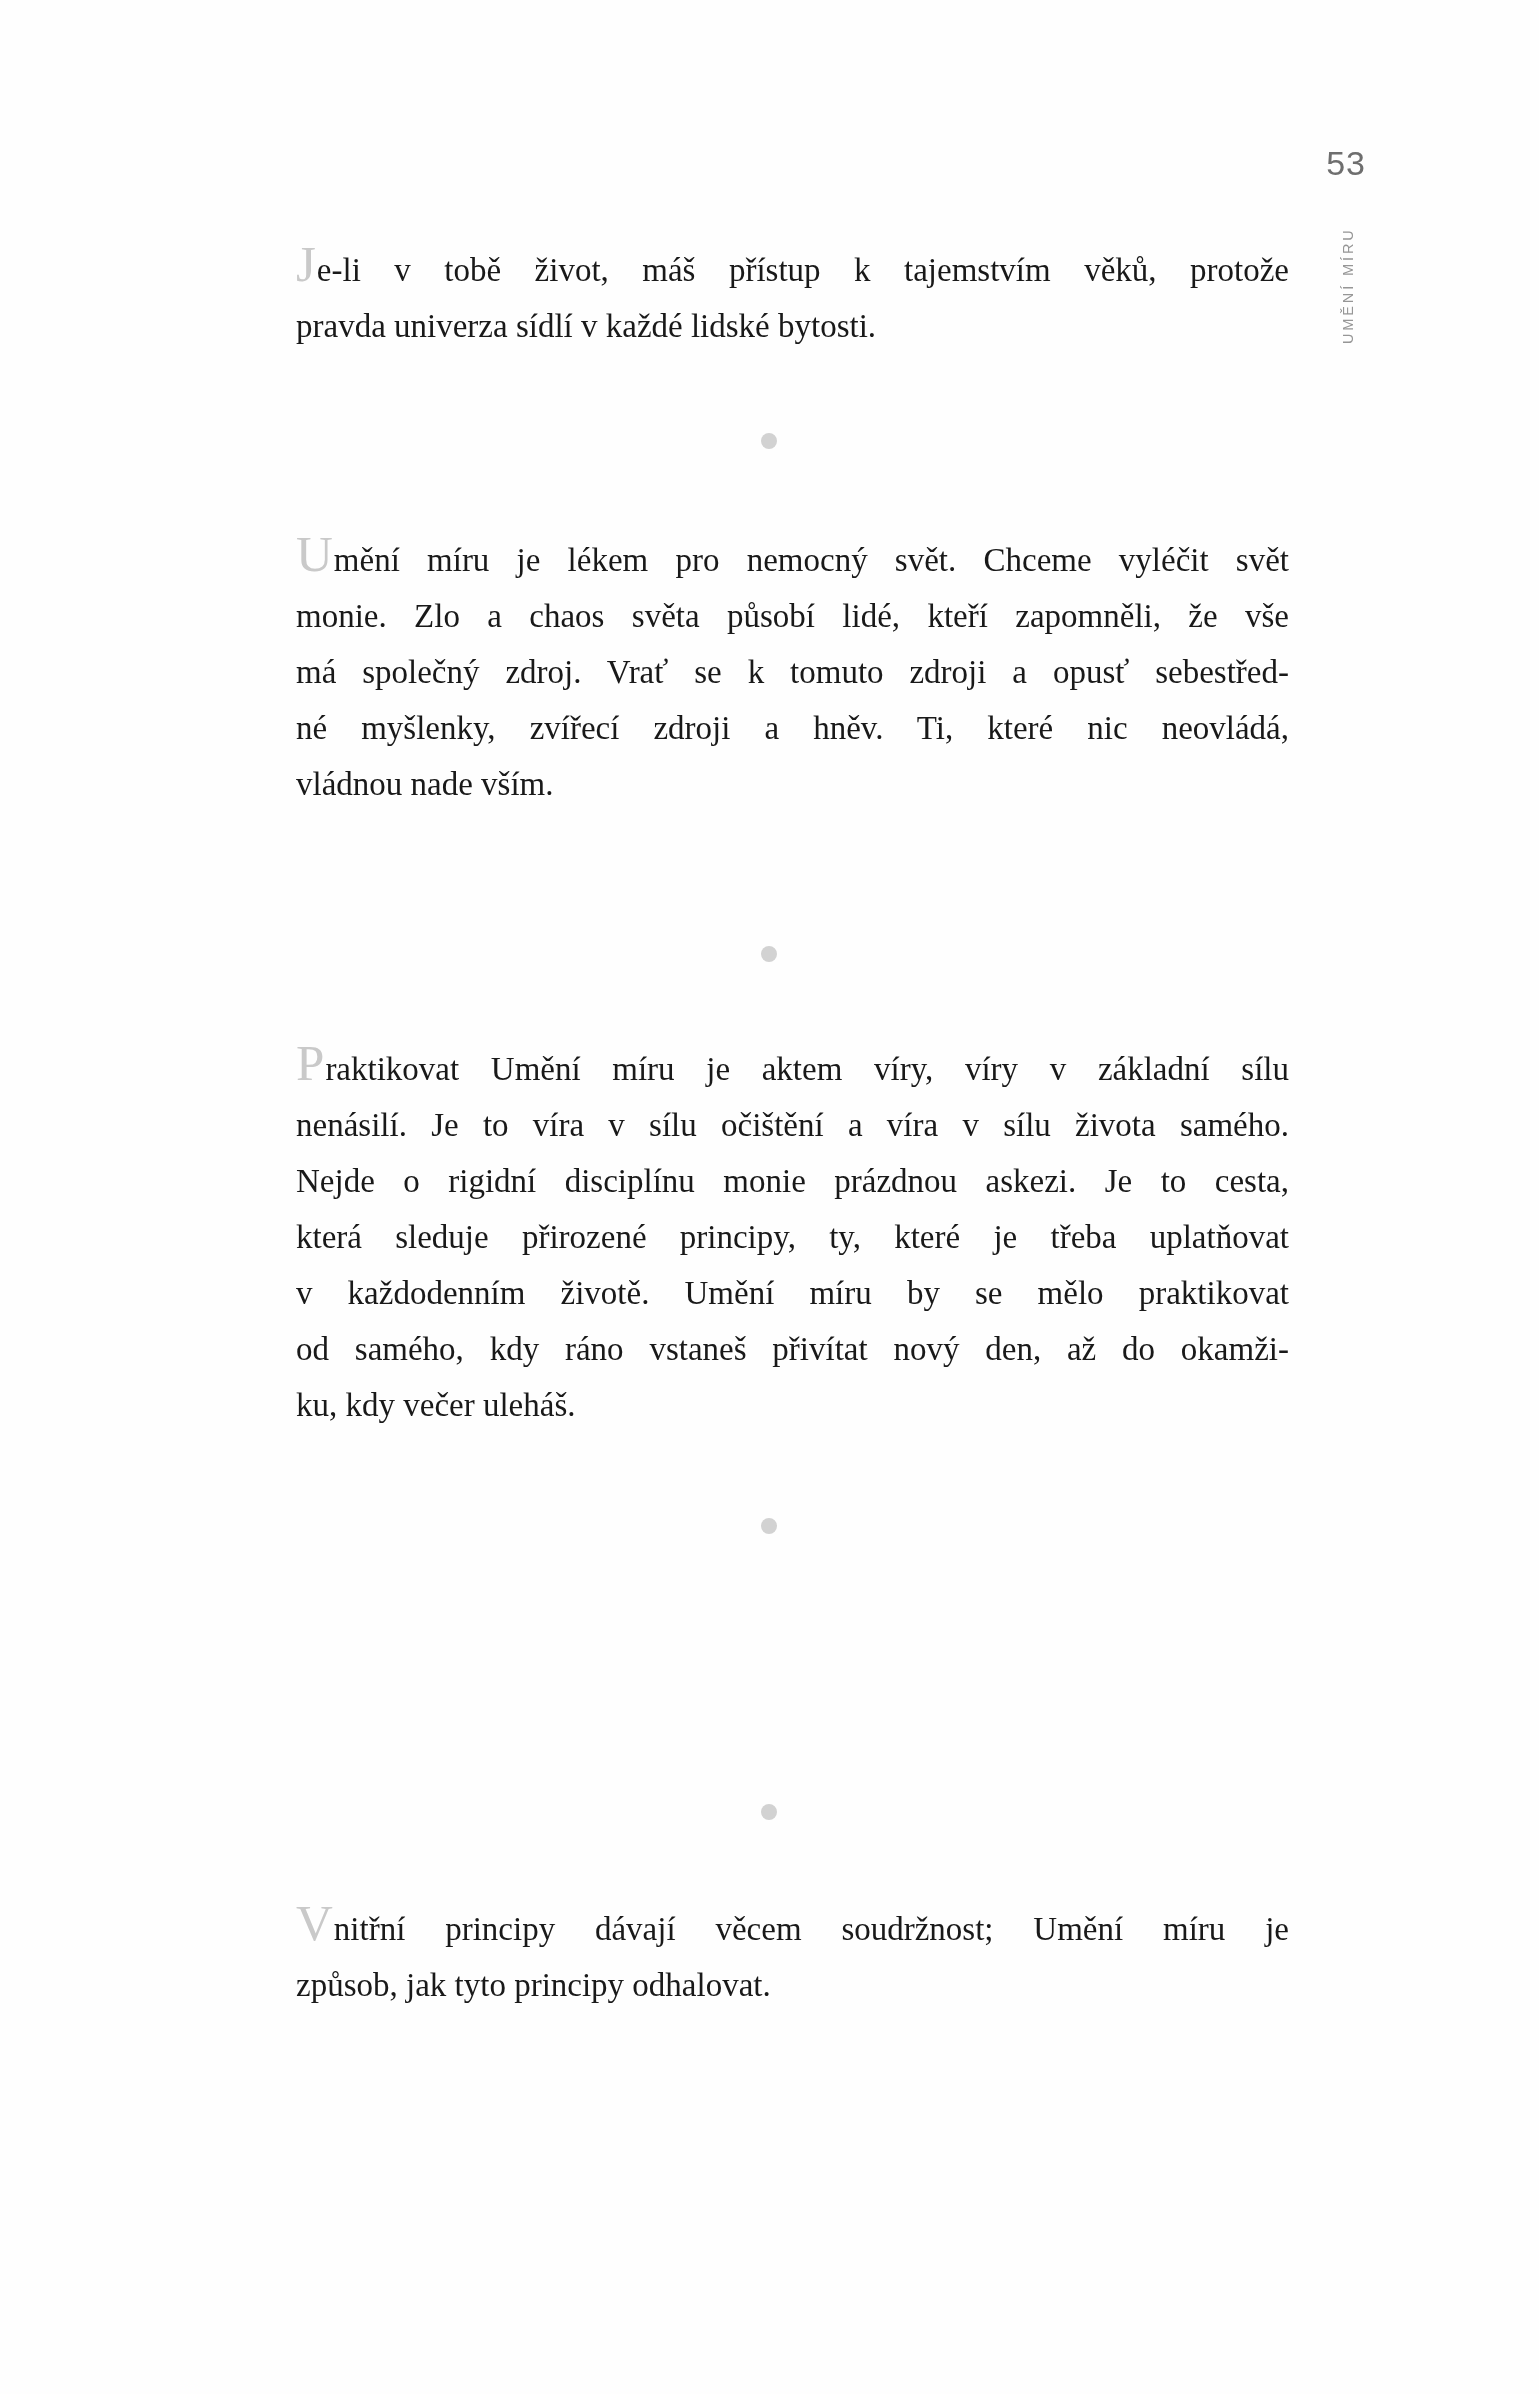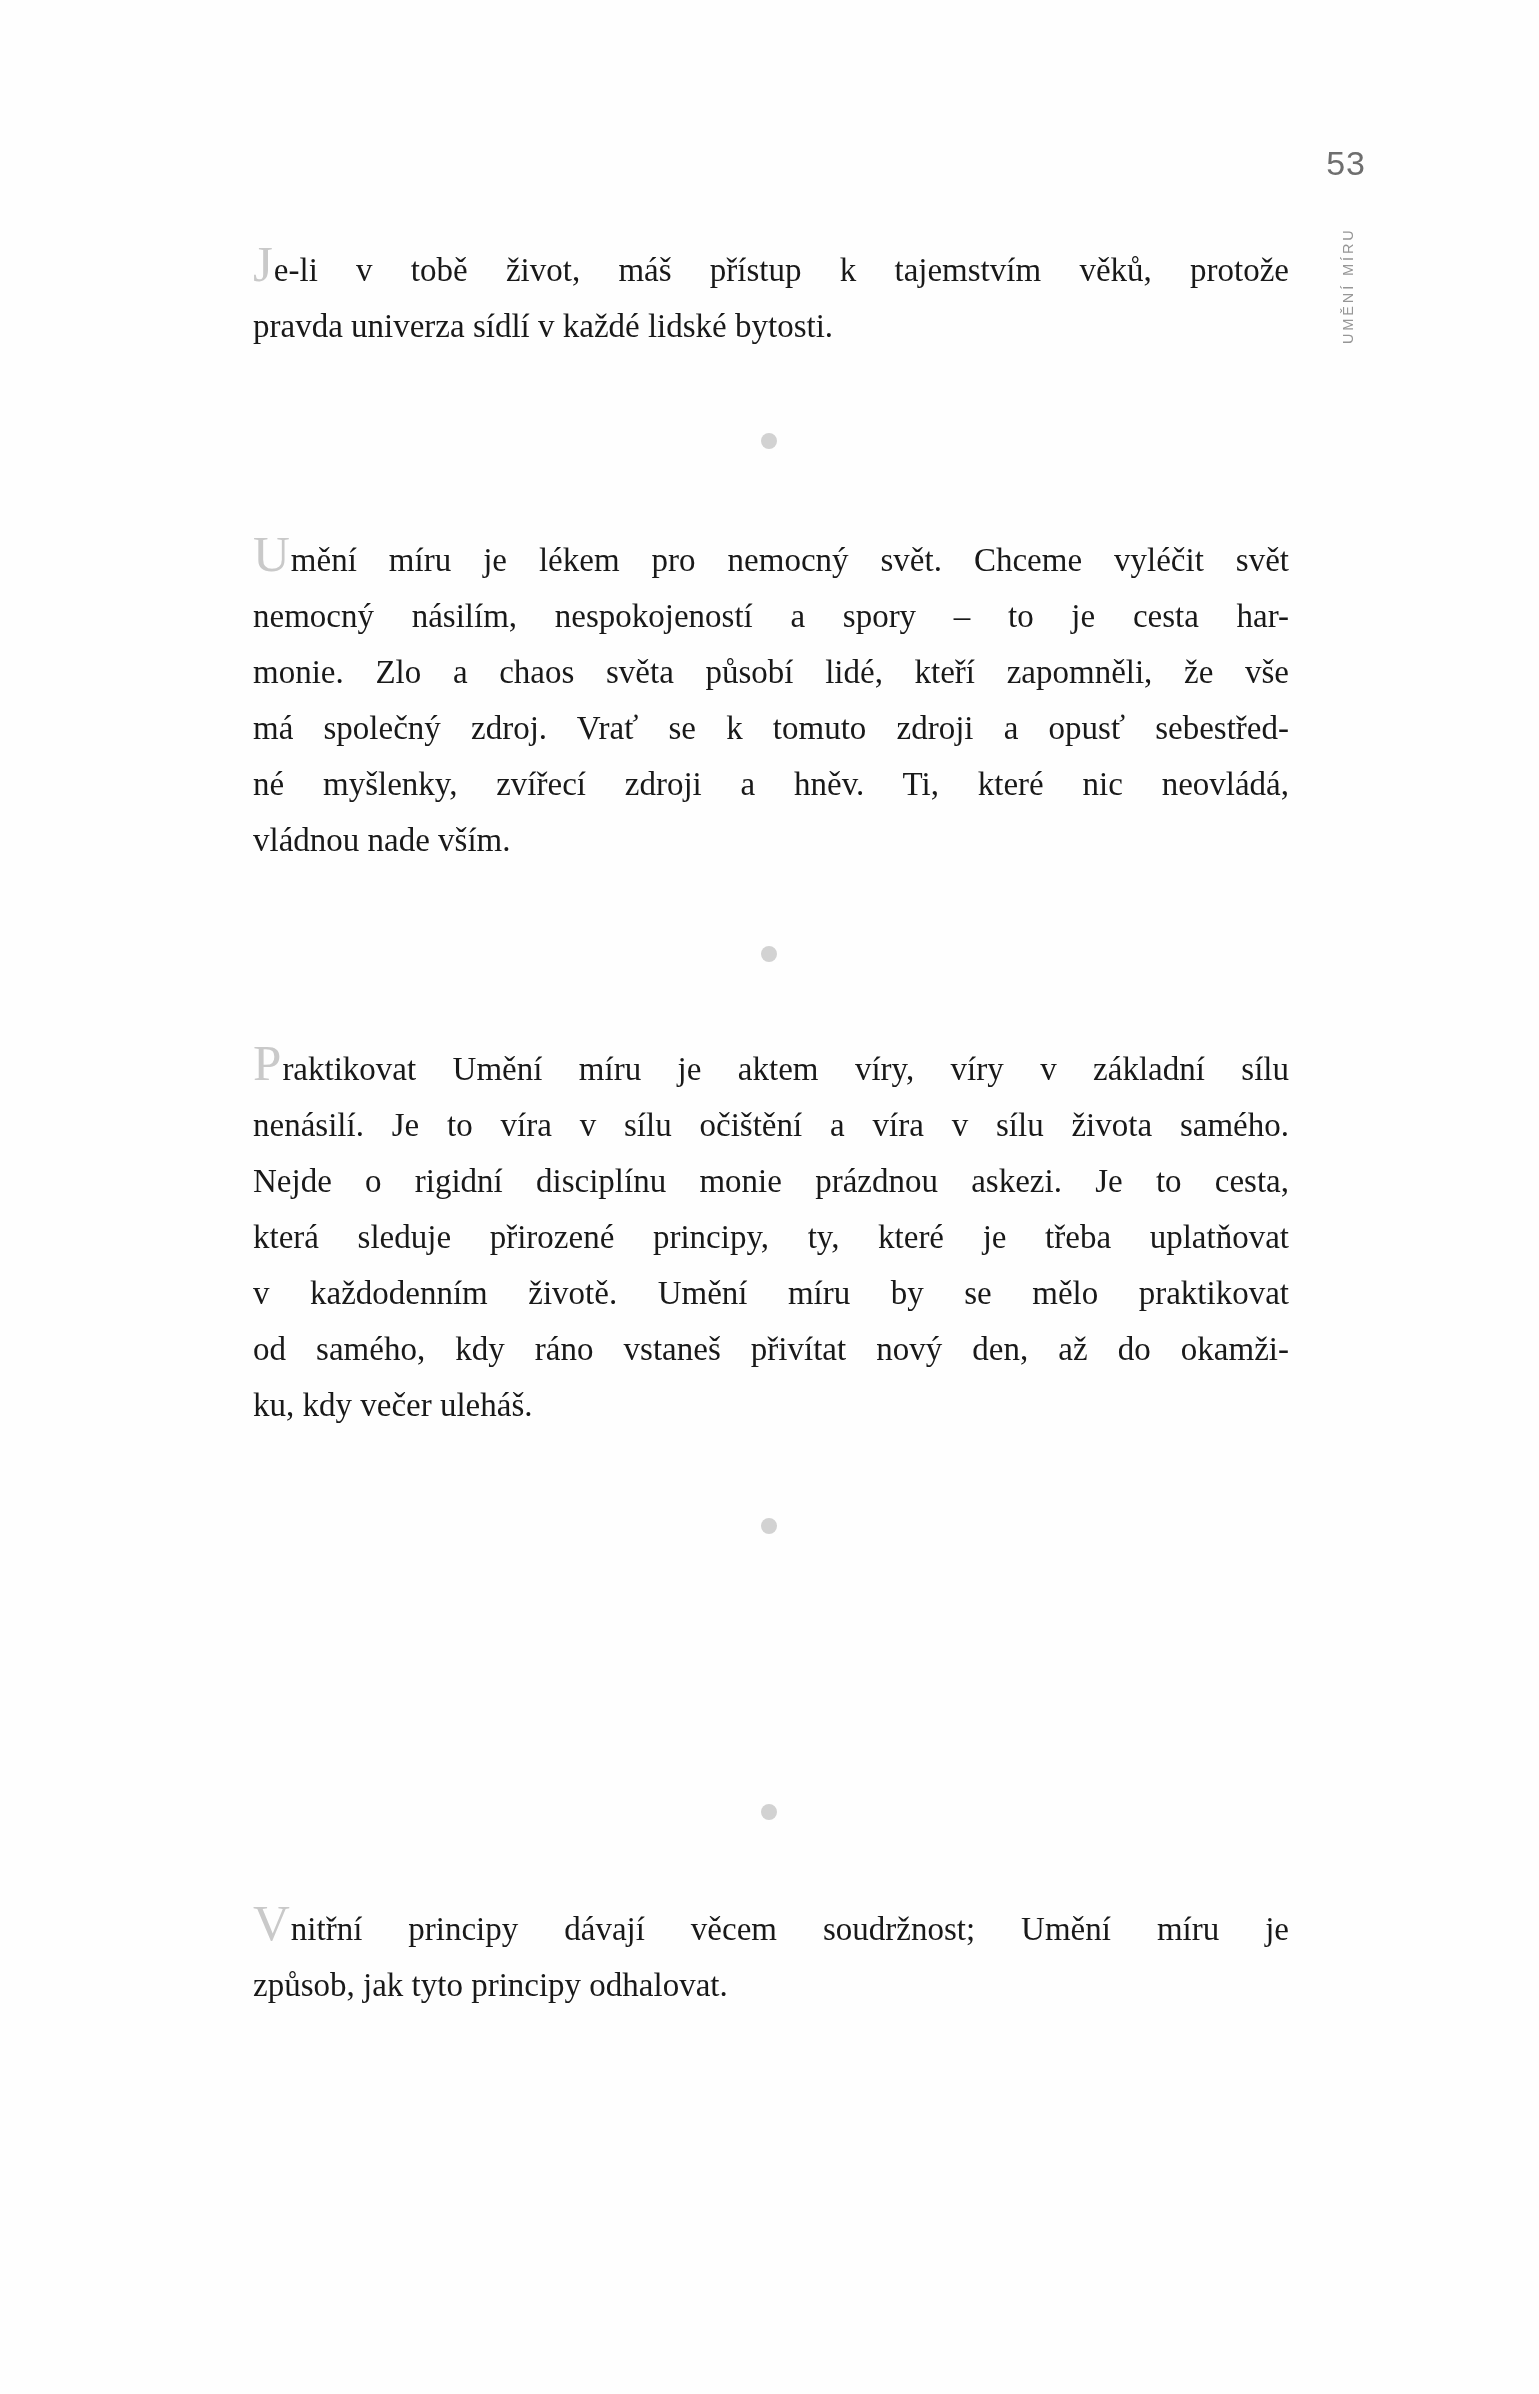--- a/index.html
+++ b/index.html
@@ -56,20 +56,21 @@
     left: 0;
     width: 100%;
     font-size: 33px;
   }
   .line {
     height: 56px;
     line-height: 56px;
     text-align: justify;
     text-align-last: justify;
     text-justify: inter-word;
+    margin-left: 43px;
   }
   .line.last {
     text-align-last: left;
   }
   .dropcap {
     font-size: 51px;
     line-height: 0;
     margin-right: 1px;
     color: var(--initial, #c9c9c9);
   }
@@ -89,21 +90,20 @@
   <div class="page-number">53</div>
   <div class="side-label">UMĚNÍ MÍRU</div>
   <div class="text-column">
     <div class="paragraph" style="top:242px">
         <div class="line"><span class="dropcap">J</span>e-li v tobě život, máš přístup k tajemstvím věků, protože</div>
         <div class="line last">pravda univerza sídlí v každé lidské bytosti.</div>
       </div>
     <div class="separator-dot" style="top:433px"></div>
     <div class="paragraph" style="top:532px">
         <div class="line"><span class="dropcap">U</span>mění míru je lékem pro nemocný svět. Chceme vyléčit svět</div>
-        <div class="line">nemocný násilím, nespokojeností a spory – to je cesta har-</div>
         <div class="line">monie. Zlo a chaos světa působí lidé, kteří zapomněli, že vše</div>
         <div class="line">má společný zdroj. Vrať se k tomuto zdroji a opusť sebestřed-</div>
         <div class="line">né myšlenky, zvířecí zdroji a hněv. Ti, které nic neovládá,</div>
         <div class="line last">vládnou nade vším.</div>
       </div>
     <div class="separator-dot" style="top:946px"></div>
     <div class="paragraph" style="top:1041px">
         <div class="line"><span class="dropcap">P</span>raktikovat Umění míru je aktem víry, víry v základní sílu</div>
         <div class="line">nenásilí. Je to víra v sílu očištění a víra v sílu života samého.</div>
         <div class="line">Nejde o rigidní disciplínu monie prázdnou askezi. Je to cesta,</div>

